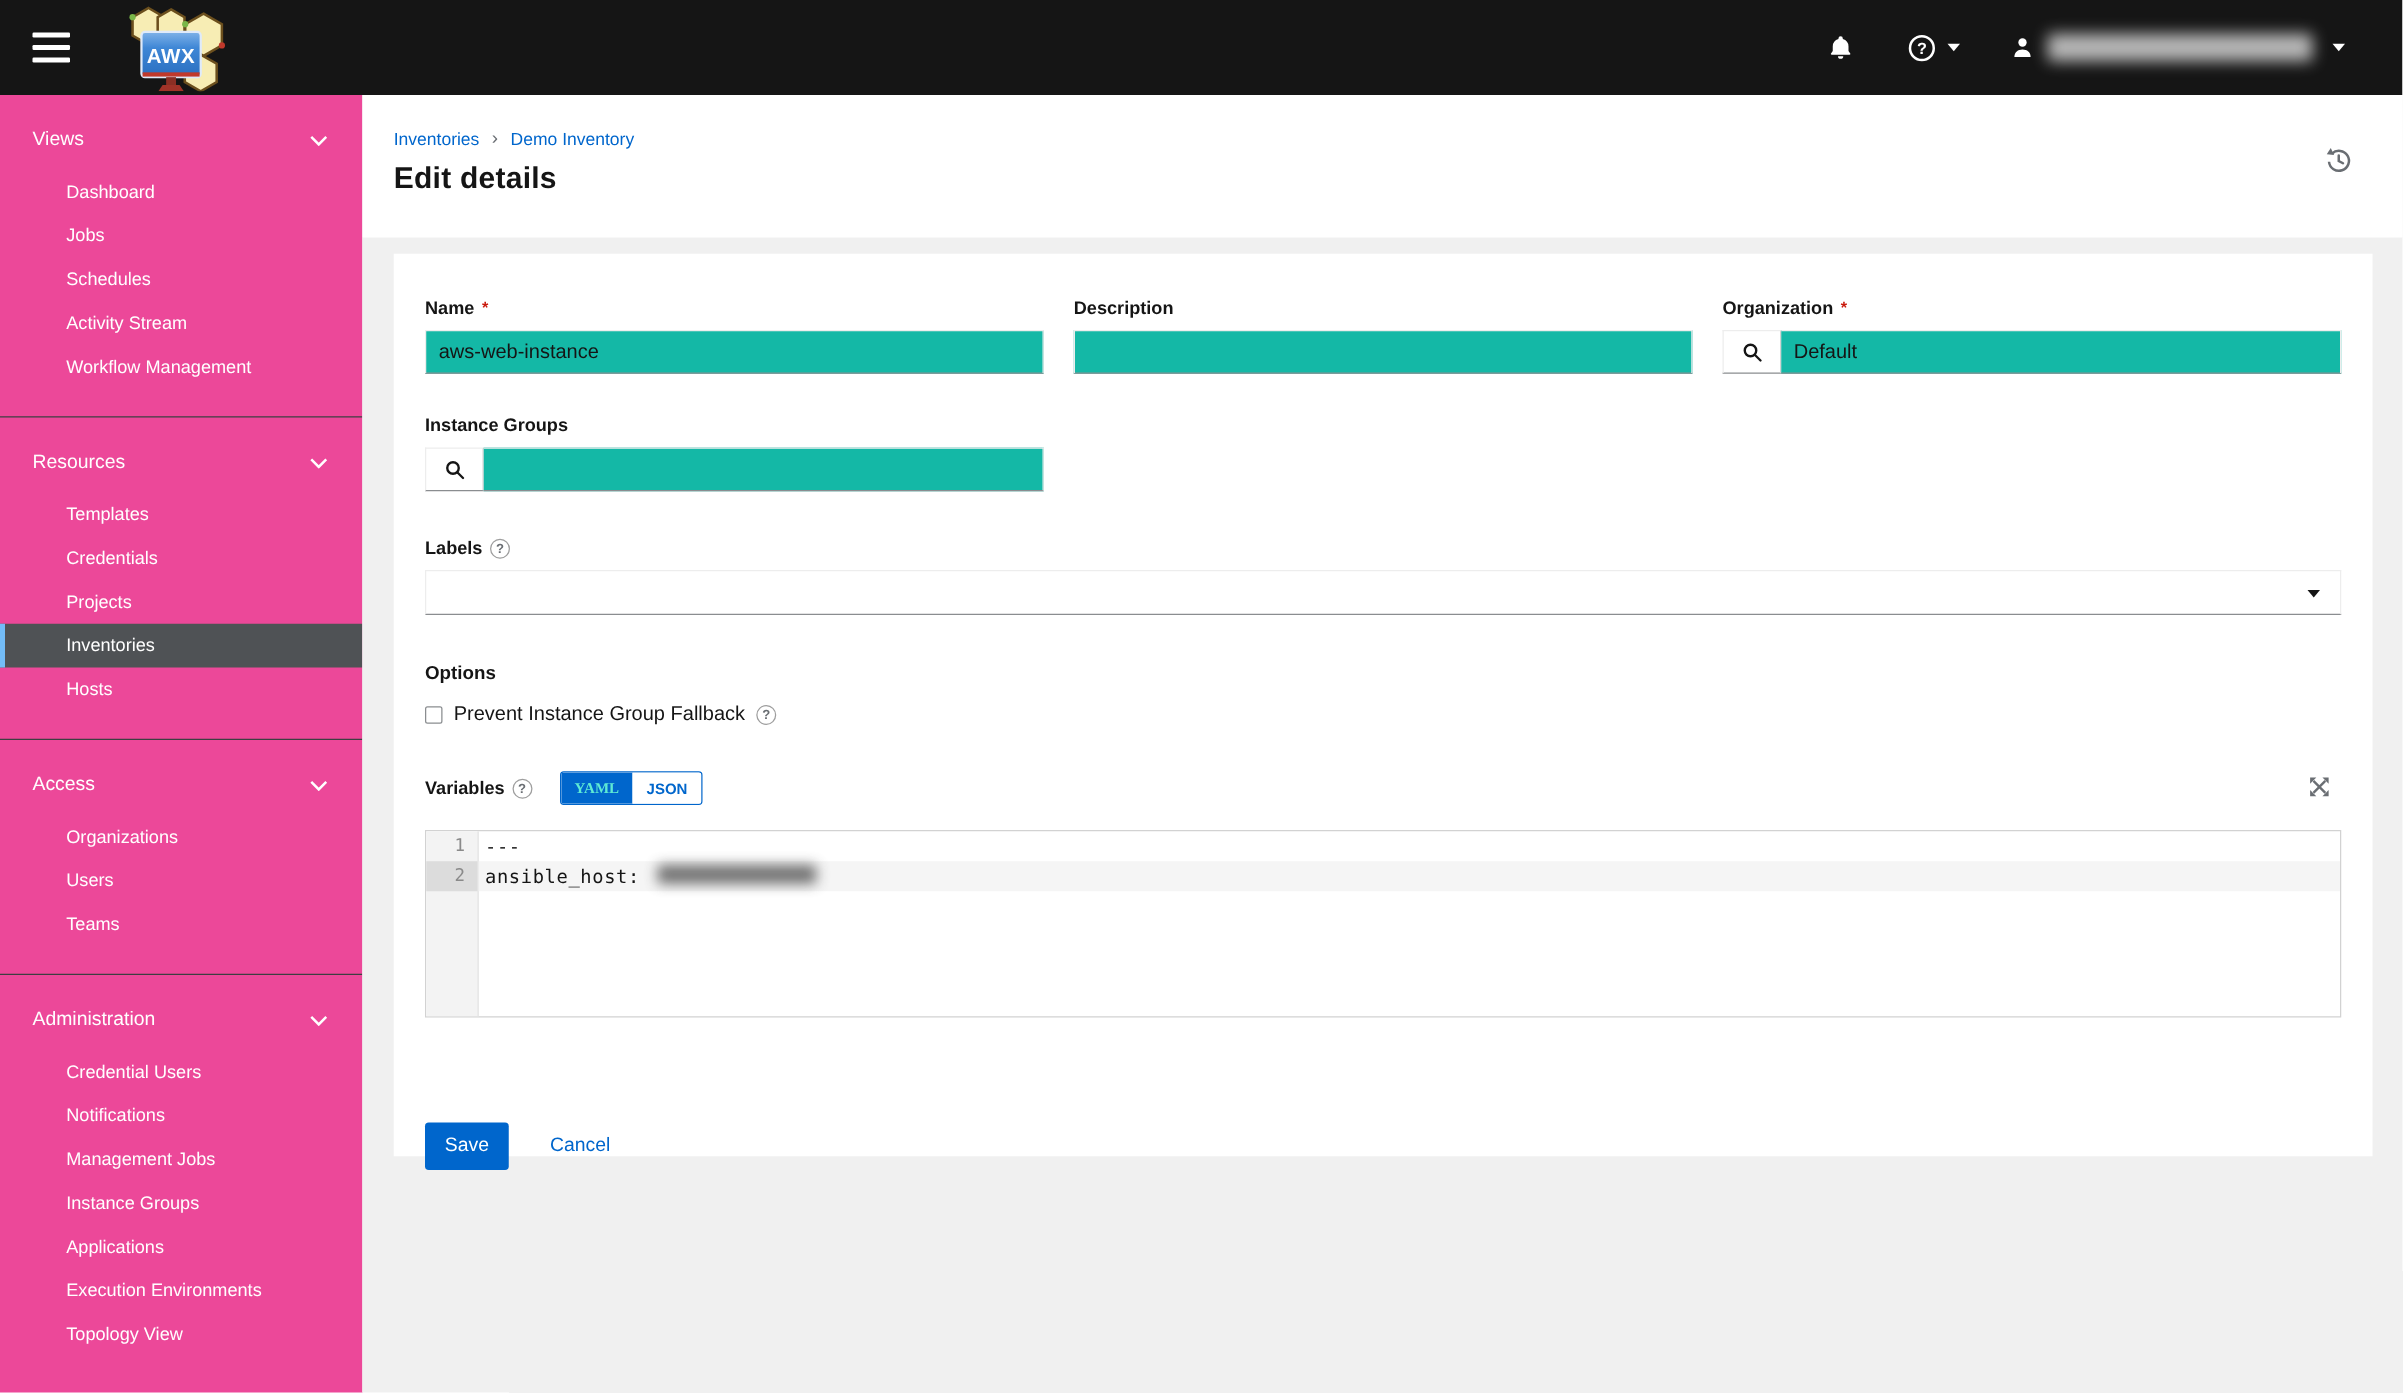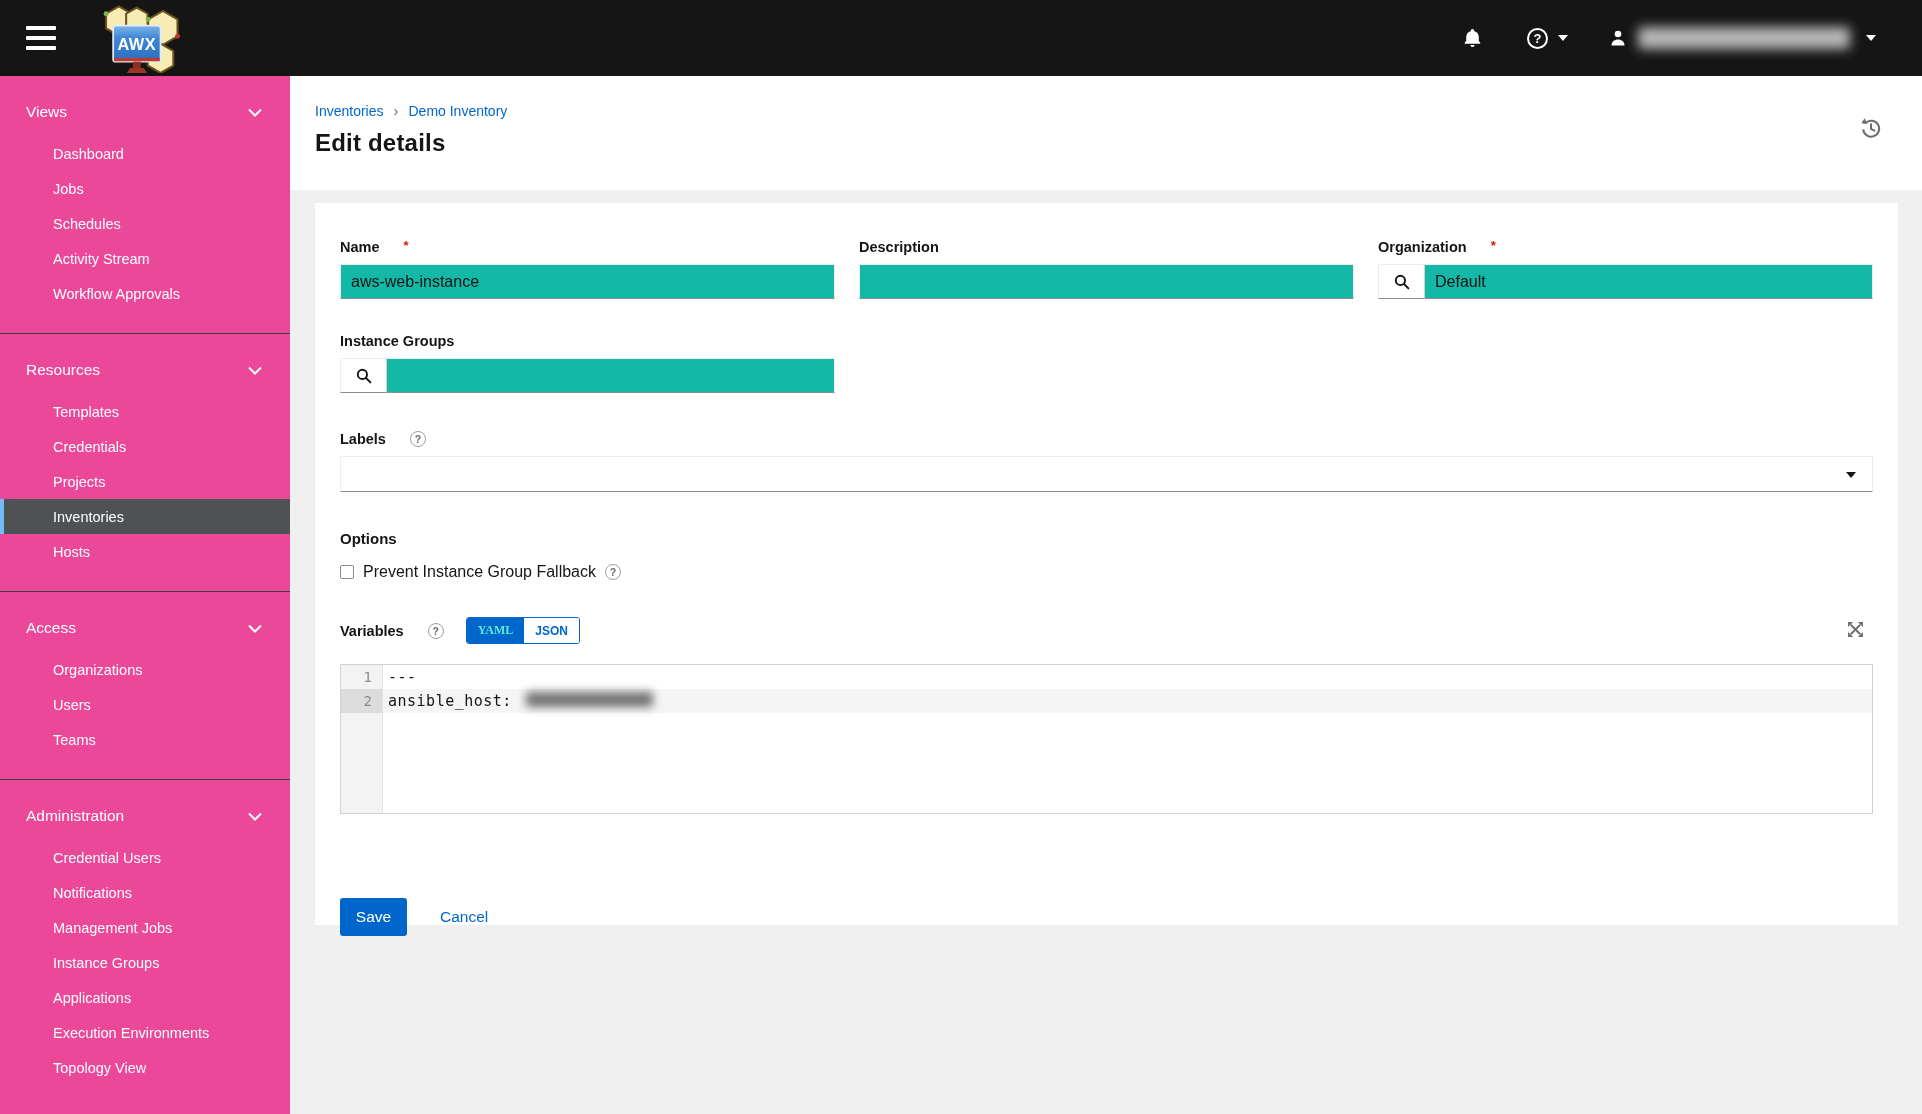--- a/index.html
+++ b/index.html
@@ -39,21 +39,21 @@
   .breadcrumb a { color:#0066cc; text-decoration:none; cursor:pointer; }
   .crumb-sep { color:#6a6e73; font-size:15px; }
   .page-title { font-size:24px; font-weight:700; margin-top:10px; letter-spacing:.2px; }
   .history-btn { position:absolute; right:40px; top:40px; background:none; border:none; cursor:pointer; }
 
   
   .content-body { flex:1; background:#f0f0f0; padding:13px 24px 0 25px; }
   .card { background:#fff; height:722px; padding:36px 25px; }
 
   .fgrid { display:grid; grid-template-columns:repeat(3,1fr); column-gap:24px; }
-  .flabel { display:flex; align-items:center; gap:24px; font-size:14.5px; font-weight:600; margin-bottom:9px; }
+  .flabel { display:flex; align-items:center; gap:6px; font-size:14.5px; font-weight:600; margin-bottom:9px; }
   .req { color:#c9190b; font-size:13px; position:relative; top:-2px; }
   .pfinput { width:100%; height:35px; border:1px solid #ededed; border-bottom:1px solid #8a8d90;
     padding:0 10px; font-size:16px; font-family:"Liberation Sans",sans-serif; color:#151515; background:#14b8a6; outline:none; }
   .lookup { display:flex; width:100%; }
   .lookup-btn { width:47px; height:35px; background:#fff; border:1px solid #ededed; border-bottom:1px solid #8a8d90;
     border-right:1px solid #d2d2d2; display:flex; align-items:center; justify-content:center; cursor:pointer; flex:none; }
   .lookup .pfinput { border-left:none; }
 
   .third { width:calc((100% - 48px)/3); }
   .mt-sec { margin-top:34px; }
@@ -161,21 +161,21 @@
         <span>Views</span>
         <svg width="14" height="9" viewBox="0 0 14 9">
             <path d="M1 1.5 7 7.5 13 1.5" fill="none" stroke="#fff" stroke-width="2"></path>
           </svg>
       </div>
       <ul class="nav-items">
         <li class="nav-item">Dashboard</li>
         <li class="nav-item">Jobs</li>
         <li class="nav-item">Schedules</li>
         <li class="nav-item">Activity Stream</li>
-        <li class="nav-item">Workflow Approvals</li>
+        <li class="nav-item">Workflow Management</li>
       </ul>
     </div>
 
     <div class="nav-section">
       <div class="nav-header">
         <span>Resources</span>
         <svg width="14" height="9" viewBox="0 0 14 9">
             <path d="M1 1.5 7 7.5 13 1.5" fill="none" stroke="#fff" stroke-width="2"></path>
           </svg>
       </div>

